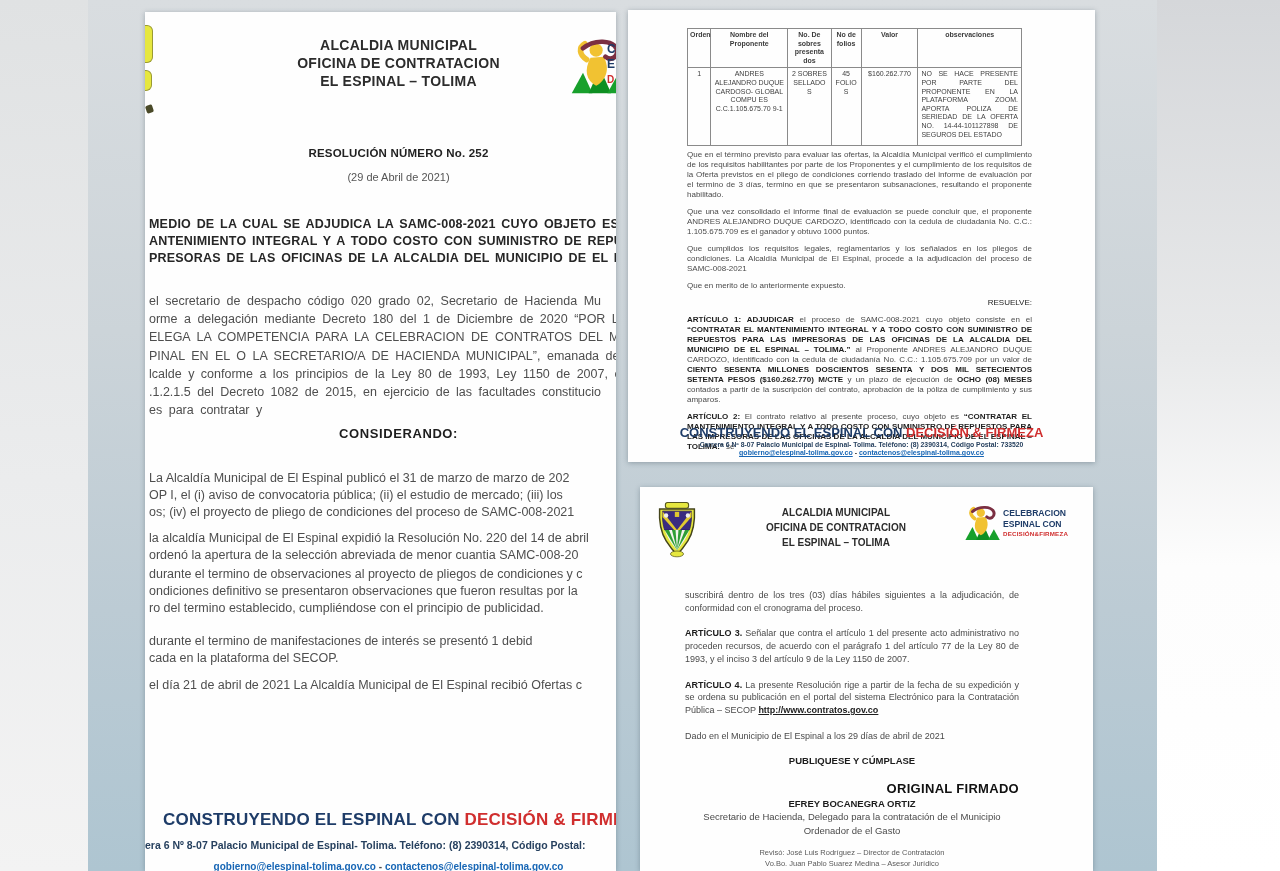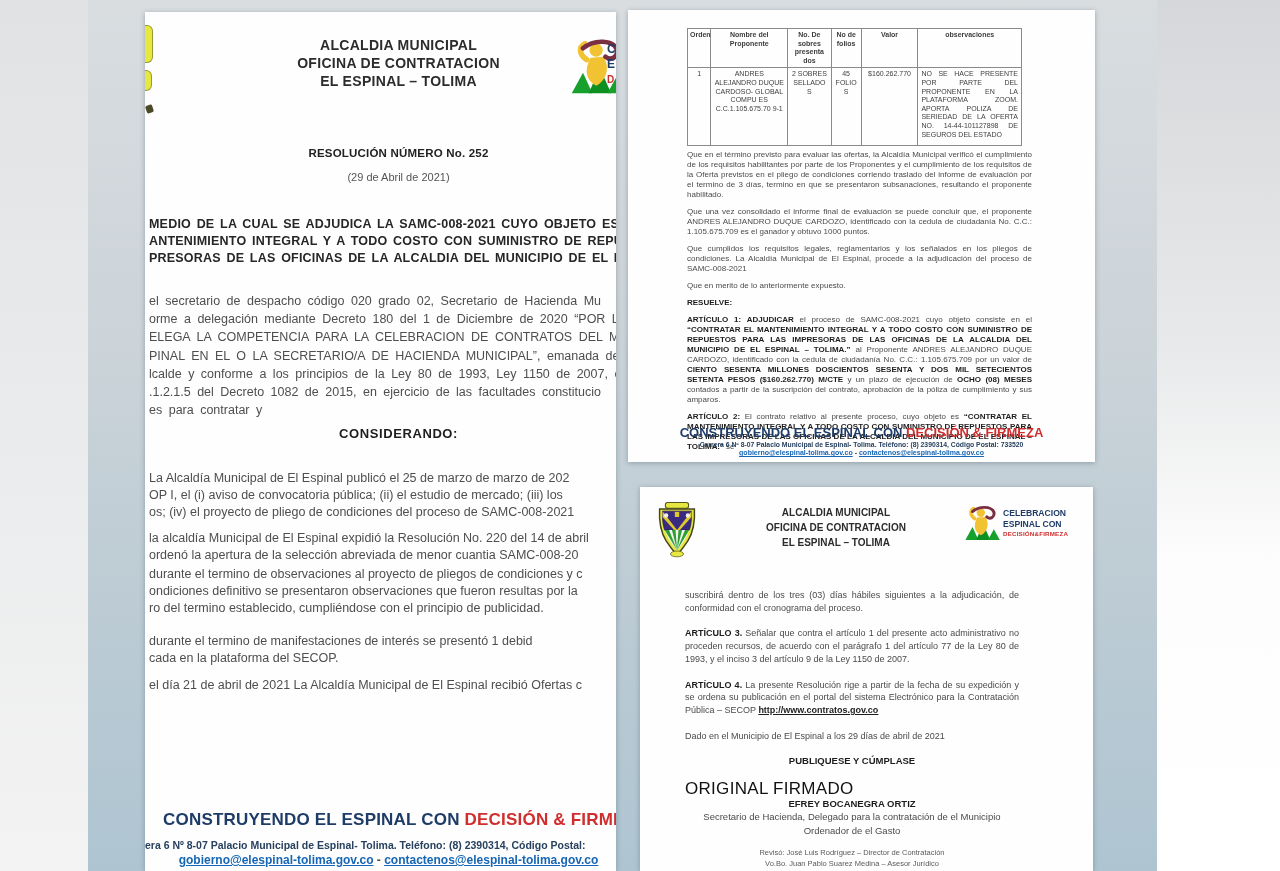--- a/index.html
+++ b/index.html
@@ -28,21 +28,21 @@
   #lp-p3{top:518px}
   #lp-p4{top:554px}
   #lp-p5{top:621px}
   #lp-p6{top:665px}
   .lp-footer{position:absolute;left:0;top:798px;width:100%}
   .slogan{font-weight:bold;white-space:nowrap}
   .navy{color:#1e3c68}
   .red{color:#d02e2e}
   #left-page .slogan{font-size:17px;padding-left:18px;letter-spacing:.2px}
   #left-page .addr{font-weight:bold;font-size:10.5px;color:#27415f;white-space:nowrap;margin-top:9px}
-  #left-page .emails{font-weight:bold;font-size:12px;text-align:center;margin-top:2px;transform:translateX(8px)}
+  #left-page .emails{font-weight:bold;font-size:10px;text-align:center;margin-top:10px;transform:translateX(8px)}
   .lnk{color:#1766b5;text-decoration:underline}
   
   .sliver{position:absolute;background:#e6e73f;border:1px solid #9a9a33;border-left:none;border-radius:0 6px 6px 0}
   .sliver1{left:0;top:13px;width:8px;height:38px}
   .sliver2{left:0;top:58px;width:7px;height:21px}
   .mark{position:absolute;left:1px;top:93px;width:7px;height:8px;background:#4a4a28;border-radius:2px;transform:rotate(-18deg)}
   
   .lp-logo{position:absolute;left:423px;top:26px;width:60px;height:60px}
   .lp-logo-letters{position:absolute;left:462px;top:30px;font-weight:bold;font-size:12px;line-height:15px;color:#1e3c68}
   .lp-logo-letters .d{font-size:10px;color:#d02e2e}
@@ -55,35 +55,35 @@
 
   
   #tr-page{left:628px;top:10px;width:467px;height:452px}
   .doc-table{position:absolute;left:59px;top:18px;width:335px;border-collapse:collapse;font-size:7px;line-height:8.6px;color:#3d3d3d;table-layout:fixed}
   .doc-table th,.doc-table td{border:1px solid #8a8a8a;padding:2px;vertical-align:top;text-align:center}
   .doc-table th{font-weight:bold;height:26px}
   .doc-table td{height:78px}
   .doc-table td.obs{text-align:justify;padding:2px 3px}
   .tr-body{position:absolute;left:59px;top:140px;width:345px;font-size:8px;line-height:10px;text-align:justify;color:#4a4a4a}
   .tr-body p{margin-bottom:7px}
-  .center-bold{text-align:left;font-weight:bold;color:#1b1b1b}
+  .center-bold{text-align:right;font-weight:normal;color:#1b1b1b}
   .tr-body b,.br-body b{color:#1d1d1d}
 
   
   #br-page{left:640px;top:487px;width:453px;height:384px}
   .br-crest{position:absolute;left:15px;top:14px;width:44px;height:58px}
   .br-head{position:absolute;left:60px;top:18px;width:272px;text-align:center;font-weight:bold;font-size:10px;line-height:15px;color:#2c2c2c}
   .br-logo{position:absolute;left:323px;top:18px;width:38px;height:38px}
   .br-logo-text{position:absolute;left:363px;top:21px;font-weight:bold;font-size:8.6px;line-height:10.5px;color:#1e3c68;white-space:nowrap}
   .br-logo-text .d{font-size:6.2px;color:#d02e2e;letter-spacing:.2px}
   .br-body{position:absolute;left:45px;top:102px;width:334px;font-size:9px;line-height:12.7px;text-align:justify;color:#4a4a4a}
   .br-body p{margin-bottom:13px}
   .br-dado{margin-bottom:11px}
   .br-publiquese{text-align:center;font-weight:bold;font-size:9.5px;color:#1c1c1c;margin-bottom:19px}
-  .br-original{text-align:left;font-weight:normal;font-size:17px;letter-spacing:.3px;color:#111;line-height:16px}
+  .br-original{text-align:right;font-weight:bold;font-size:13px;letter-spacing:.3px;color:#111;line-height:16px}
   .br-name{text-align:center;font-weight:bold;font-size:9.5px;color:#1c1c1c;line-height:13px}
   .br-title{text-align:center;font-size:9.5px;line-height:13.5px}
   .br-small{font-size:7.5px;line-height:11px;color:#5a5a5a;text-align:center}
   .br-small-block{margin-top:10px}
 </style>
 </head>
 <body>
 
 <div class="backdrop-left"></div>
 <div class="photo"></div>
@@ -130,21 +130,21 @@
     <div class="ln">ELEGA LA COMPETENCIA PARA LA CELEBRACION DE CONTRATOS DEL MUNIC</div>
     <div class="ln">PINAL EN EL O LA SECRETARIO/A DE HACIENDA MUNICIPAL”, emanada del De</div>
     <div class="ln">lcalde y conforme a los principios de la Ley 80 de 1993, Ley 1150 de 2007, el</div>
     <div class="ln">.1.2.1.5 del Decreto 1082 de 2015, en ejercicio de las facultades constitucio</div>
     <div class="ln">es para contratar y</div>
   </div>
 
   <div class="lp-center lp-consider">CONSIDERANDO:</div>
 
   <div class="lp-para" id="lp-p2">
-    <div class="ln">La Alcaldía Municipal de El Espinal publicó el 25 de marzo de marzo de 202</div>
+    <div class="ln">La Alcaldía Municipal de El Espinal publicó el 31 de marzo de marzo de 202</div>
     <div class="ln">OP I, el (i) aviso de convocatoria pública; (ii) el estudio de mercado; (iii) los</div>
     <div class="ln">os; (iv) el proyecto de pliego de condiciones del proceso de SAMC-008-2021</div>
   </div>
 
   <div class="lp-para" id="lp-p3">
     <div class="ln">la alcaldía Municipal de El Espinal expidió la Resolución No. 220 del 14 de abril</div>
     <div class="ln">ordenó la apertura de la selección abreviada de menor cuantia SAMC-008-20</div>
   </div>
 
   <div class="lp-para" id="lp-p4">

